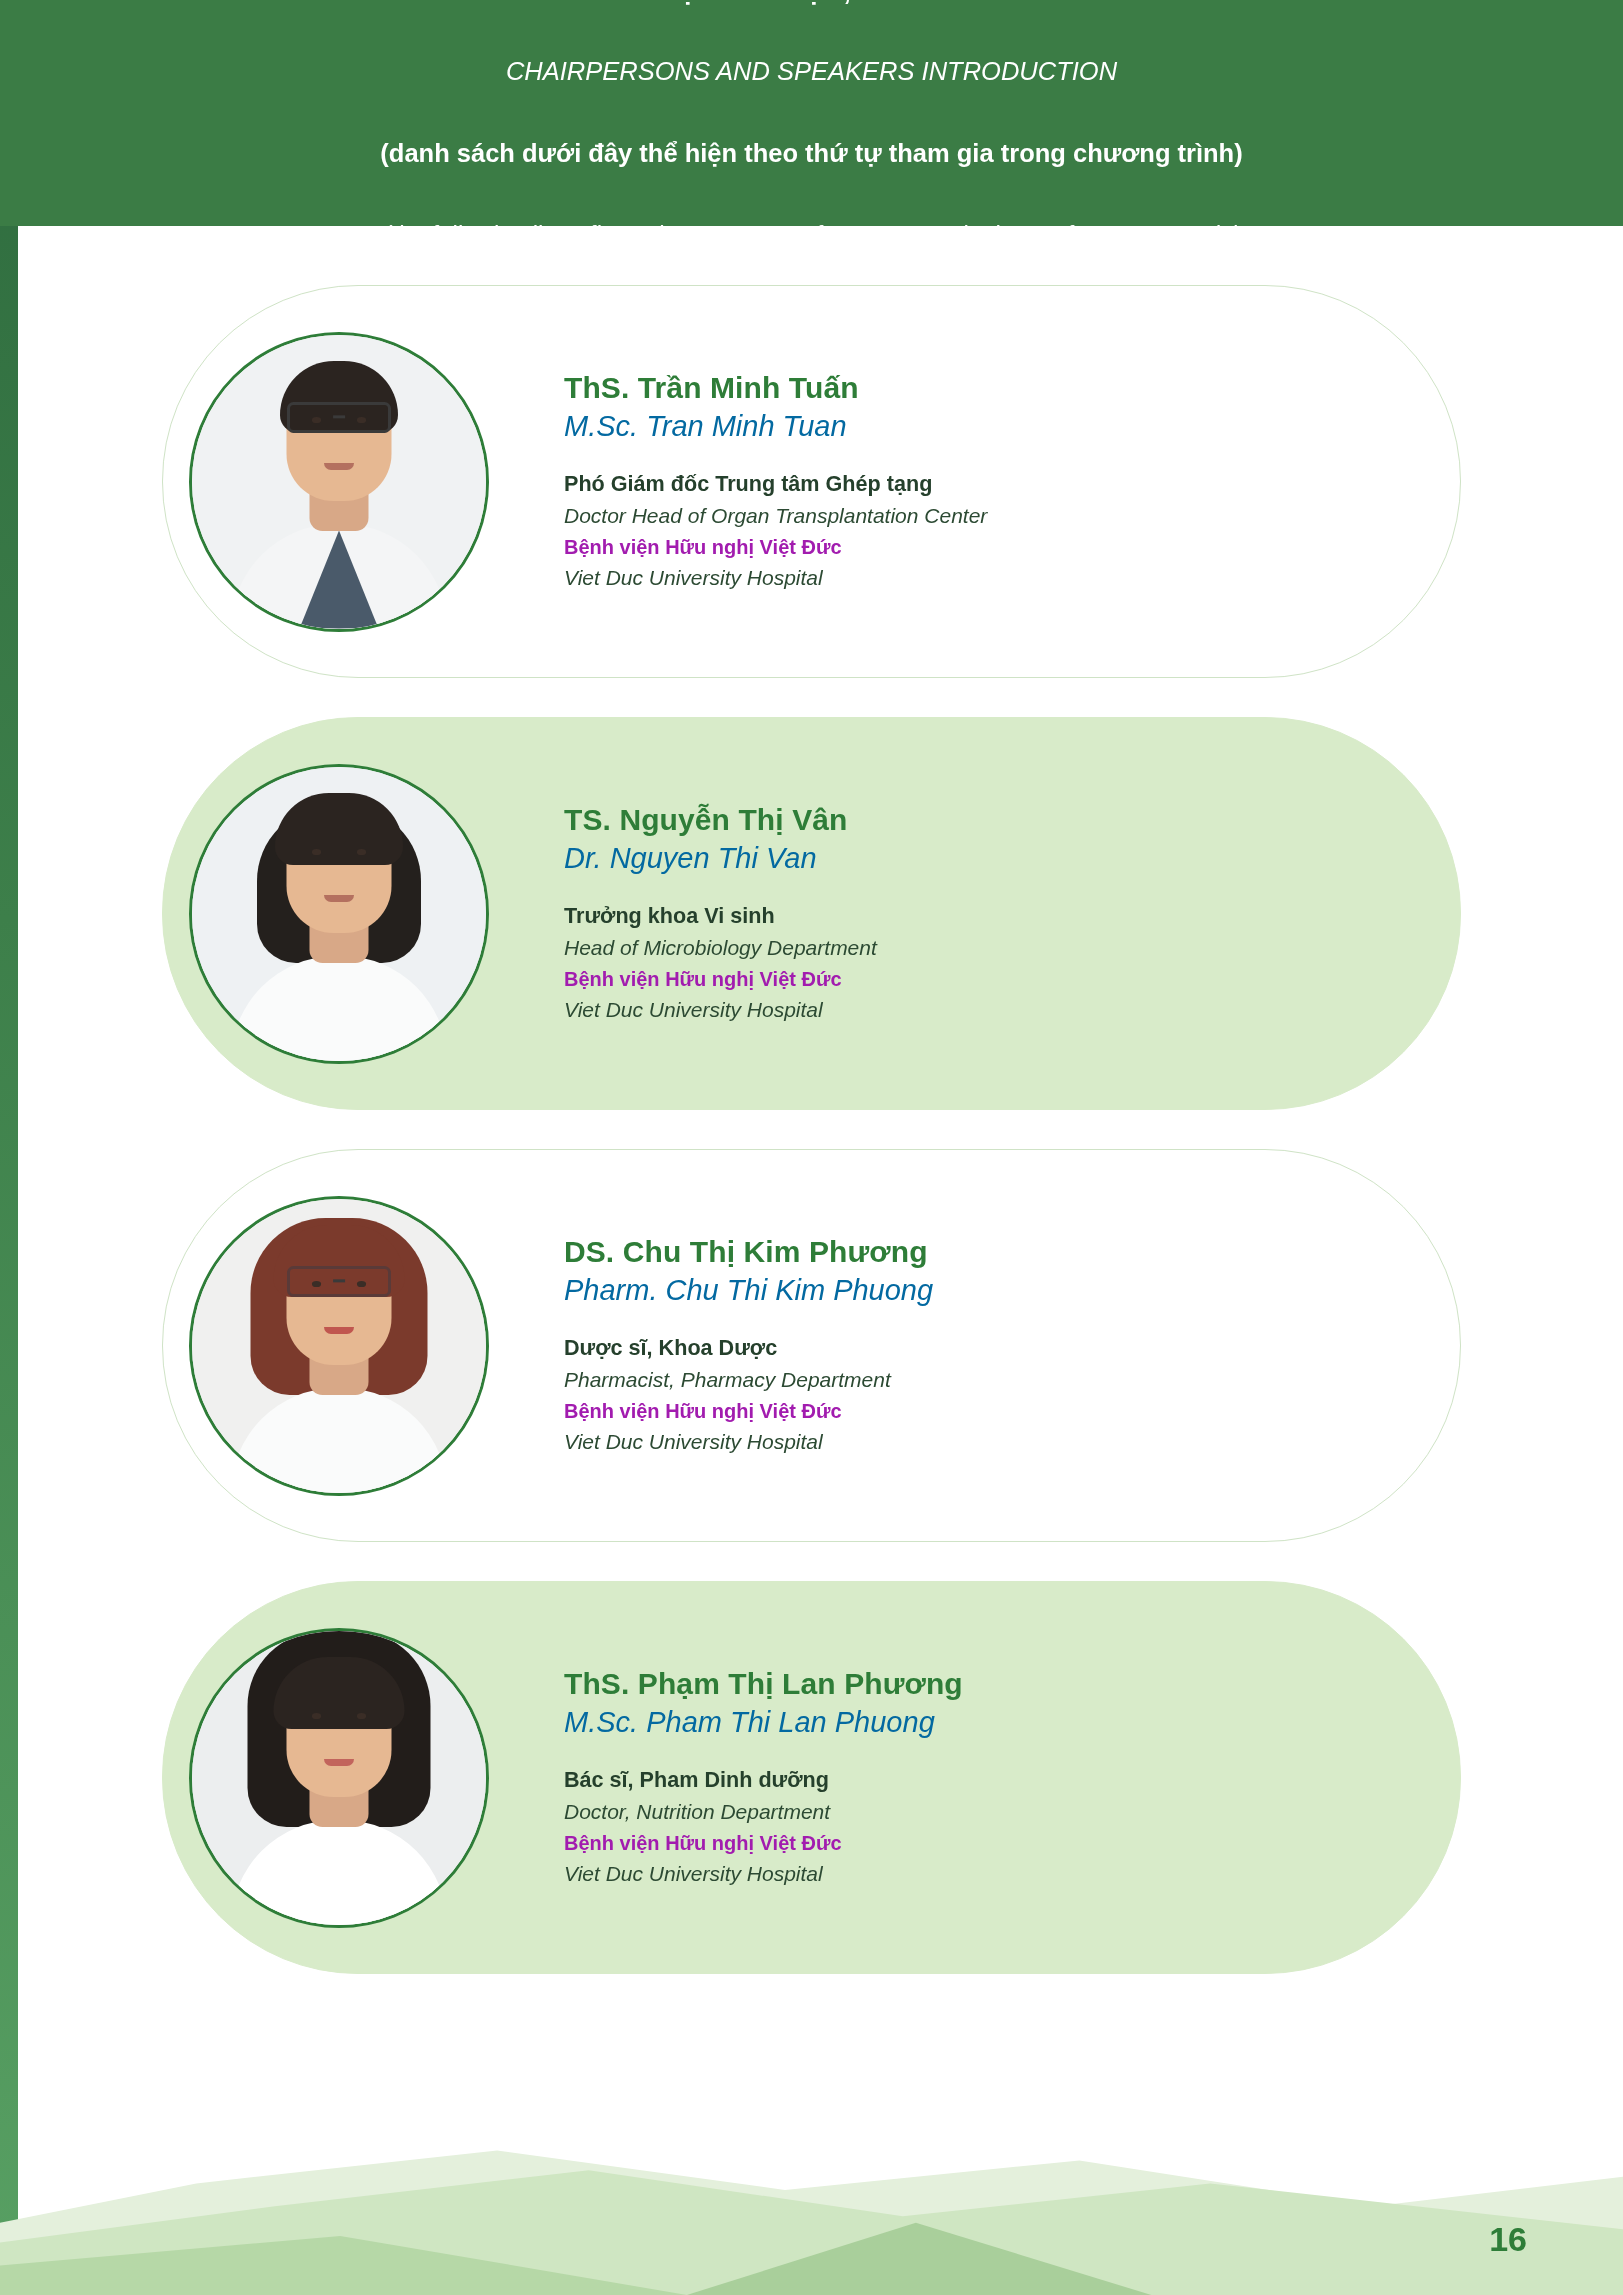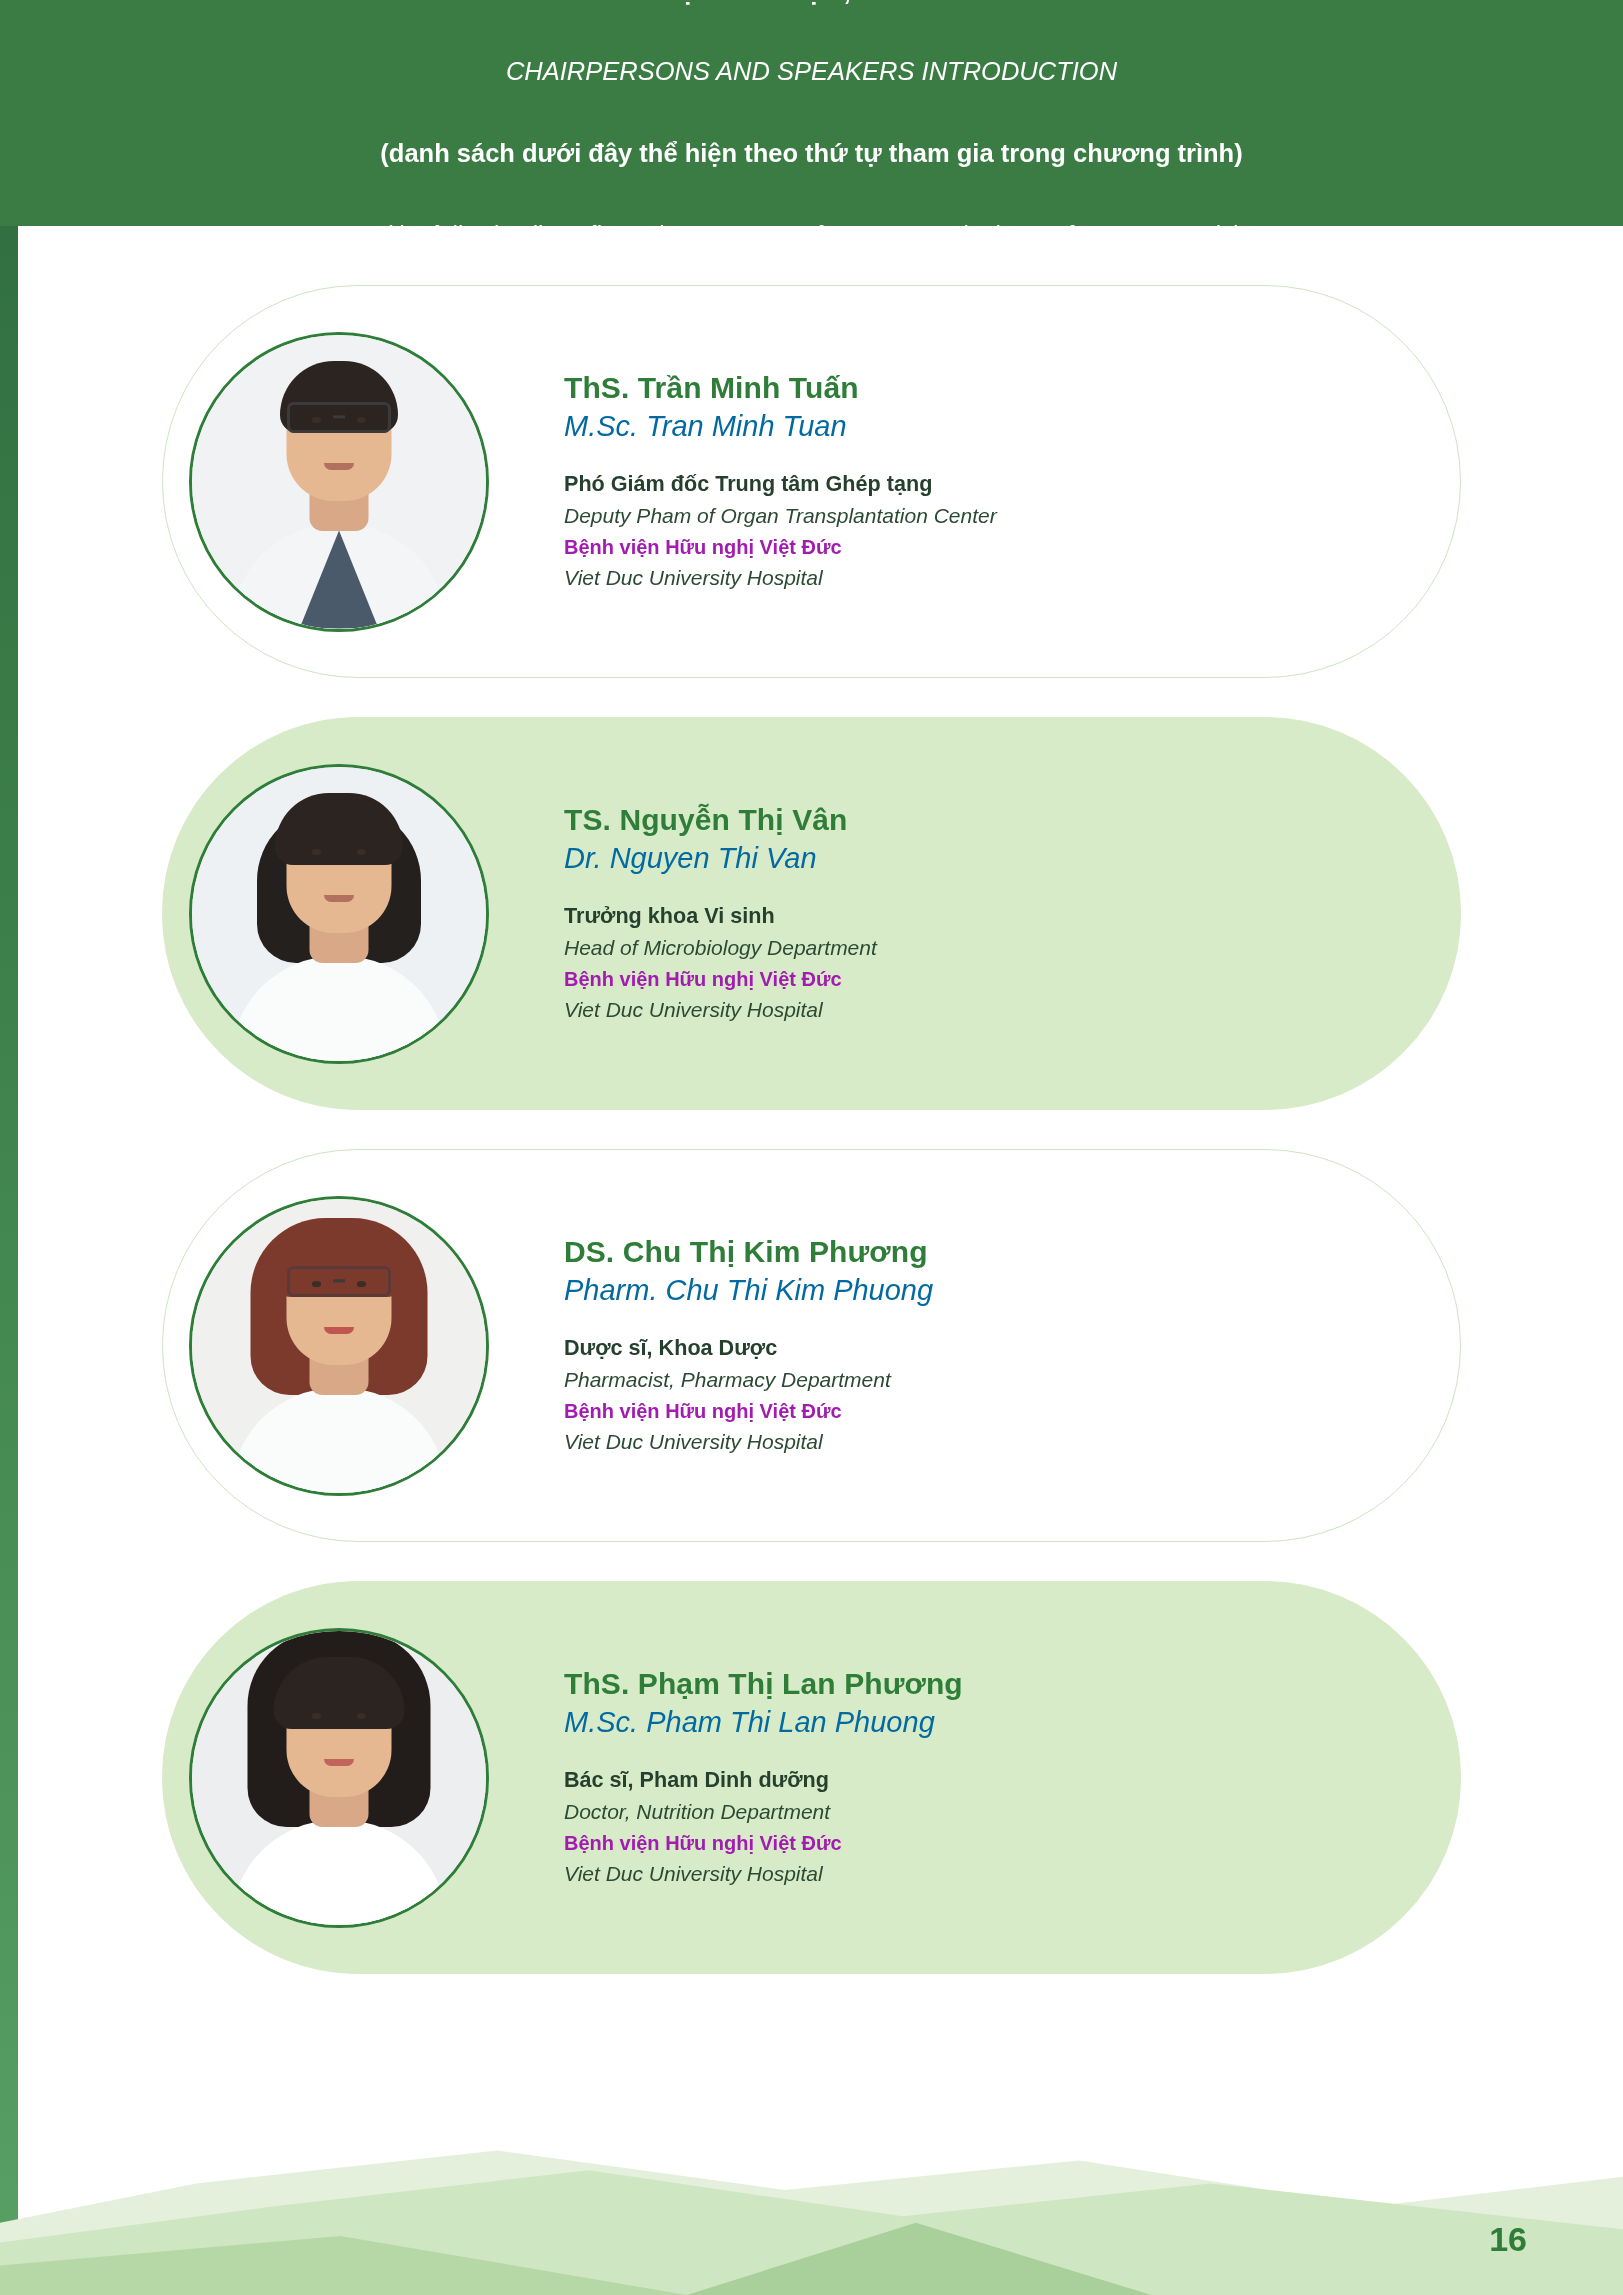--- a/index.html
+++ b/index.html
@@ -317,21 +317,21 @@
         <div class="p-eye l"></div>
         <div class="p-eye r"></div>
         <div class="p-mouth"></div>
       </div>
     </div>
     <div class="info">
       <div class="name-vi">ThS. Trần Minh Tuấn</div>
       <div class="name-en">M.Sc. Tran Minh Tuan</div>
       <div class="role-block">
         <div class="role-vi">Phó Giám đốc Trung tâm Ghép tạng</div>
-        <div class="role-en">Deputy Pham of Organ Transplantation Center</div>
+        <div class="role-en">Doctor Head of Organ Transplantation Center</div>
         <div class="org-vi">Bệnh viện Hữu nghị Việt Đức</div>
         <div class="org-en">Viet Duc University Hospital</div>
       </div>
     </div>
   </div>
 
   <div class="card-spacer"></div>
 
   <div class="card filled">
     <div class="avatar-wrap">

